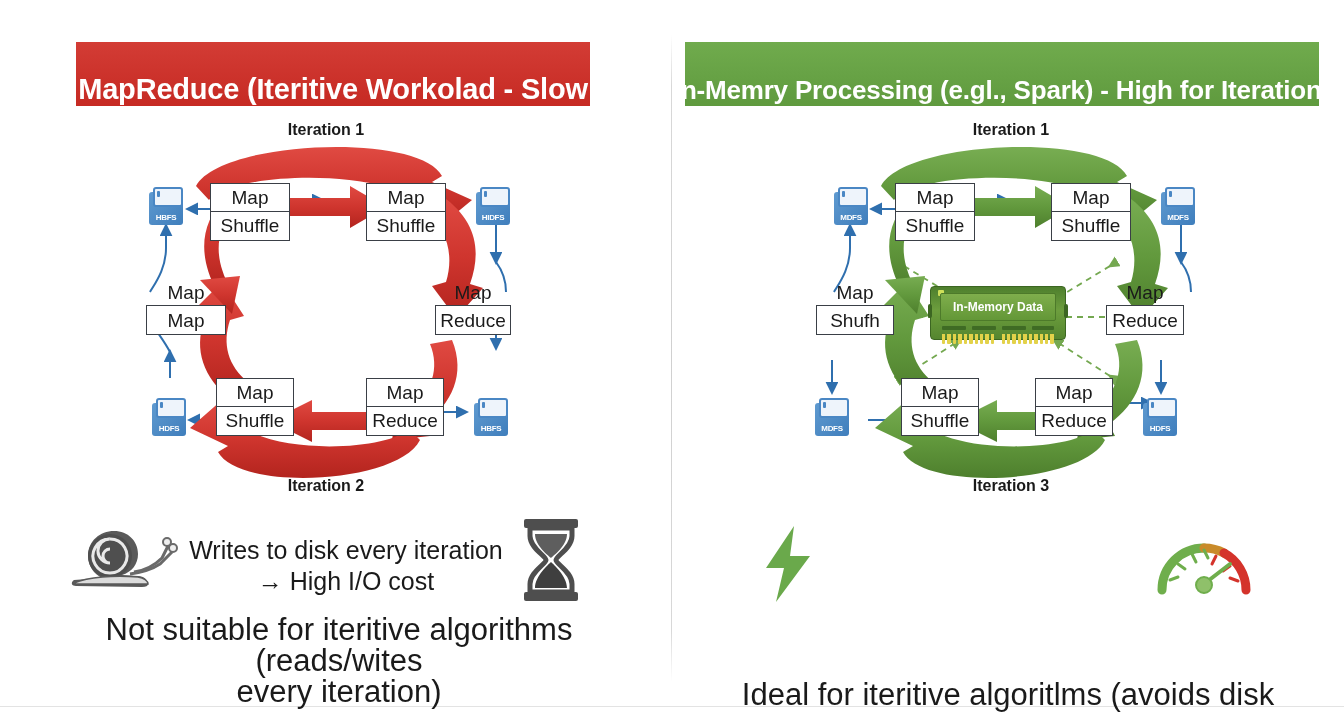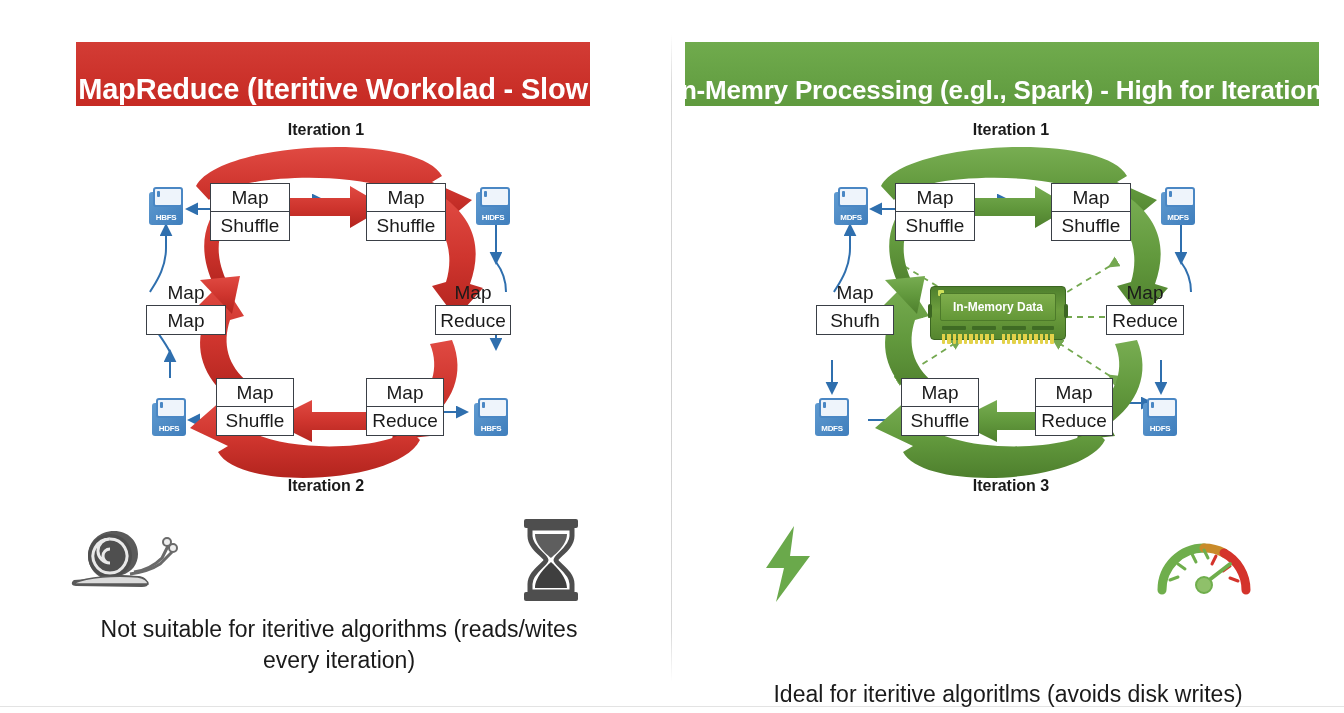--- a/index.html
+++ b/index.html
@@ -148,21 +148,21 @@
   .ram .pinsgap{width:8px;background:transparent !important;}
 
   
   .dash-svg{position:absolute;left:0;top:0;width:672px;height:713px;pointer-events:none;z-index:3;}
   .sum-text{
     font-size:25px;color:#1a1a1a;text-align:center;line-height:31px;
     white-space:pre-line;
   }
   .sum-sub{
     position:absolute;
-    font-size:23px;color:#1a1a1a;text-align:center;line-height:31px;
+    font-size:31px;color:#1a1a1a;text-align:center;line-height:31px;
     white-space:pre-line;width:100%;
   }
 
   
   .snail{position:absolute;left:68px;top:528px;width:112px;height:66px;}
   
   .hourglass{position:absolute;left:522px;top:518px;width:58px;height:84px;}
   
   .bolt{position:absolute;left:88px;top:524px;width:60px;height:80px;}
   
@@ -298,20 +298,22 @@
 
     <svg class="hourglass" viewBox="0 0 58 84">
       <rect x="2" y="1" width="54" height="9" rx="2" fill="#4e4e4e"></rect>
       <rect x="2" y="74" width="54" height="9" rx="2" fill="#4e4e4e"></rect>
       <path d="M8,10 L50,10 L50,18 C50,30 34,38 34,42 C34,46 50,54 50,66 L50,74 L8,74 L8,66
                C8,54 24,46 24,42 C24,38 8,30 8,18 Z" fill="none" stroke="#4e4e4e" stroke-width="5"></path>
       <path d="M13,16 L45,16 C45,28 31,38 29,40 C27,38 13,28 13,16 Z" fill="#5e5e5e"></path>
       <path d="M29,44 C31,46 45,58 45,70 L13,70 C13,58 27,46 29,44 Z" fill="#3f3f3f"></path>
     </svg>
 
+    <div class="sum-text" style="position:absolute;left:186px;top:535px;width:320px;">Writes to disk every iteration
+→ High I/O cost</div>
     <div class="sum-sub" style="left:44px;top:614px;width:590px;">Not suitable for iteritive algorithms (reads/wites
 every iteration)</div>
   </div>
 
   <div class="panel panel-right">
 
     <div class="banner banner-right">
       <span>In-Memry Processing (e.gl., Spark) - High for Iteration)</span>
     </div>
 

